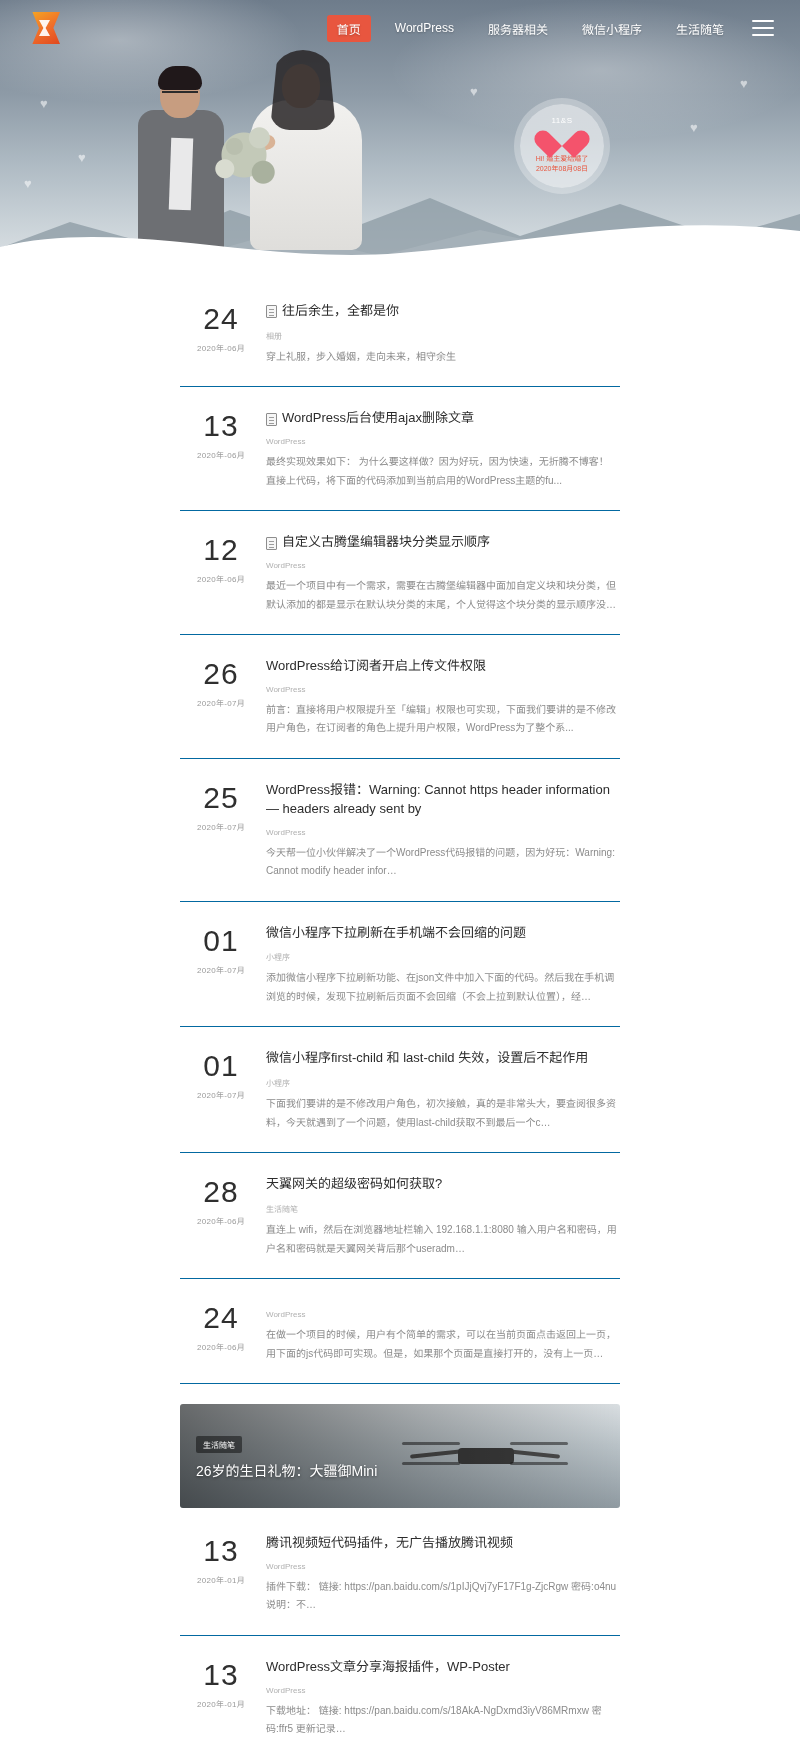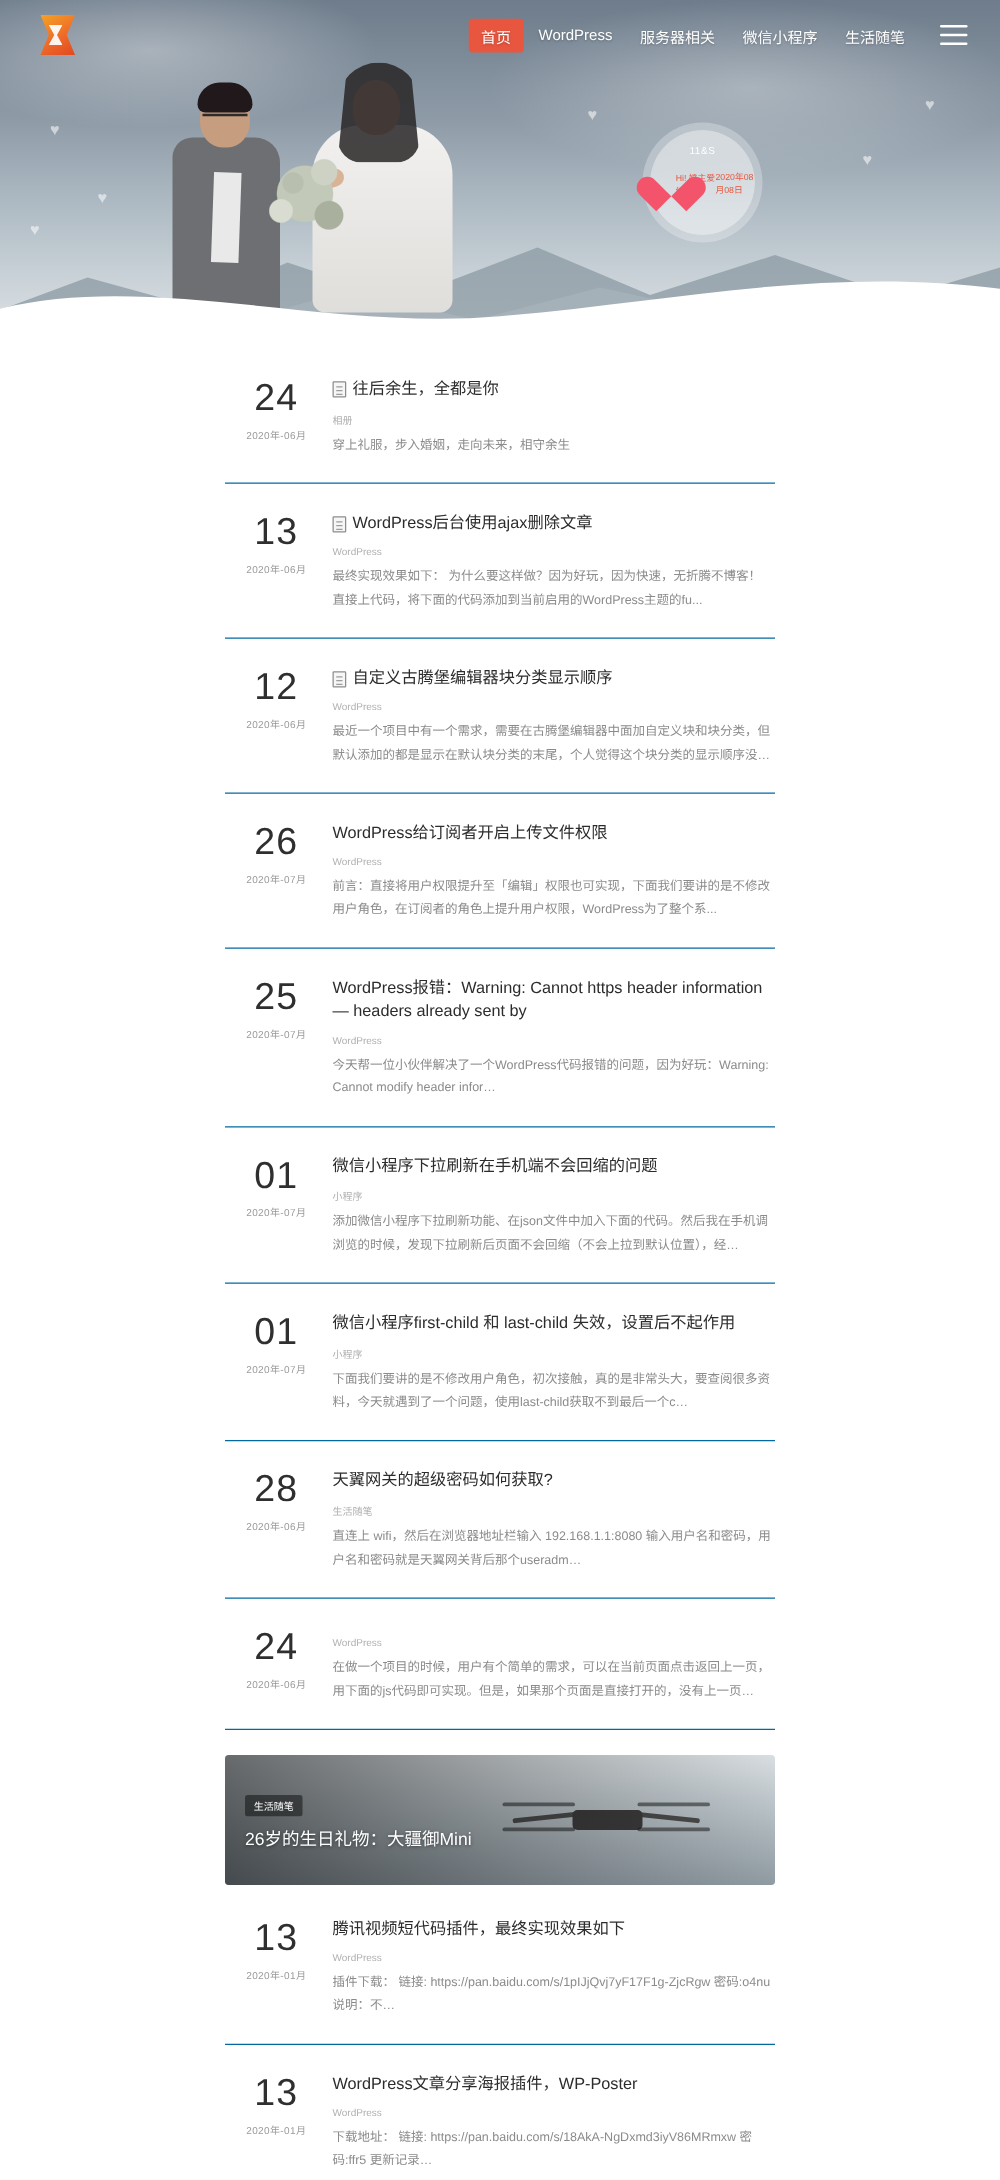--- a/index.html
+++ b/index.html
@@ -110,40 +110,40 @@
     clip-path: polygon(8% 0, 100% 0, 78% 50%, 100% 100%, 8% 100%, 30% 50%);
     position: relative;
   }
   .logo-shape::after{
     content:""; position:absolute; left:9px; top:8px; width:11px; height:16px;
     background:#fff; clip-path: polygon(0 0,100% 0,60% 50%,100% 100%,0 100%,40% 50%);
     opacity:.92;
   }
   .nav-menu {
     margin-left: auto; margin-right: 18px;
-    display: flex; align-items: center; gap: 2px;
+    display: flex; align-items: center; gap: 14px;
   }
   .nav-item {
     color: #fff; font-size: 12px; padding: 5px 10px; border-radius: 3px;
     cursor: pointer; white-space: nowrap; text-shadow: 0 1px 2px rgba(0,0,0,.25);
   }
   .nav-item.active { background: #e8563f; }
   .hamburger {
     margin-right: 26px; width: 22px; height: 16px; cursor: pointer;
     display: flex; flex-direction: column; justify-content: space-between;
   }
   .hamburger span { display: block; height: 2px; background: #fff; border-radius: 1px; }
 
   
   .heart-badge {
     position: absolute; right: 196px; top: 104px;
     width: 84px; height: 84px; border-radius: 50%;
     background: rgba(255,255,255,.55);
     box-shadow: 0 0 0 6px rgba(255,255,255,.28);
-    display: flex; flex-direction: row; align-items: center; justify-content: center;
+    display: flex; flex-direction: column; align-items: center; justify-content: center;
     z-index: 4; cursor: pointer;
   }
   .heart-icon {
     position: relative; width: 34px; height: 30px; margin-bottom: 2px;
   }
   .heart-icon::before, .heart-icon::after {
     content: ""; position: absolute; top: 0; width: 17px; height: 27px;
     background: #f4536c; border-radius: 17px 17px 0 0;
   }
   .heart-icon::before { left: 17px; transform: rotate(45deg); transform-origin: 0 100%; }
@@ -451,21 +451,21 @@
       <div class="feature-title">26岁的生日礼物：大疆御Mini</div>
     </div>
 
     <article class="post">
       <div class="date-col">
         <div class="date-day">13</div>
         <div class="date-full">2020年-01月</div>
       </div>
       <div class="body-col">
         <div class="post-title">
-          <span>腾讯视频短代码插件，最终实现效果如下</span>
+          <span>腾讯视频短代码插件，无广告播放腾讯视频</span>
         </div>
         <div class="post-cat">WordPress</div>
         <div class="post-excerpt">插件下载： 链接: https://pan.baidu.com/s/1pIJjQvj7yF17F1g-ZjcRgw 密码:o4nu 说明：不…</div>
       </div>
     </article>
 
     <article class="post">
       <div class="date-col">
         <div class="date-day">13</div>
         <div class="date-full">2020年-01月</div>

